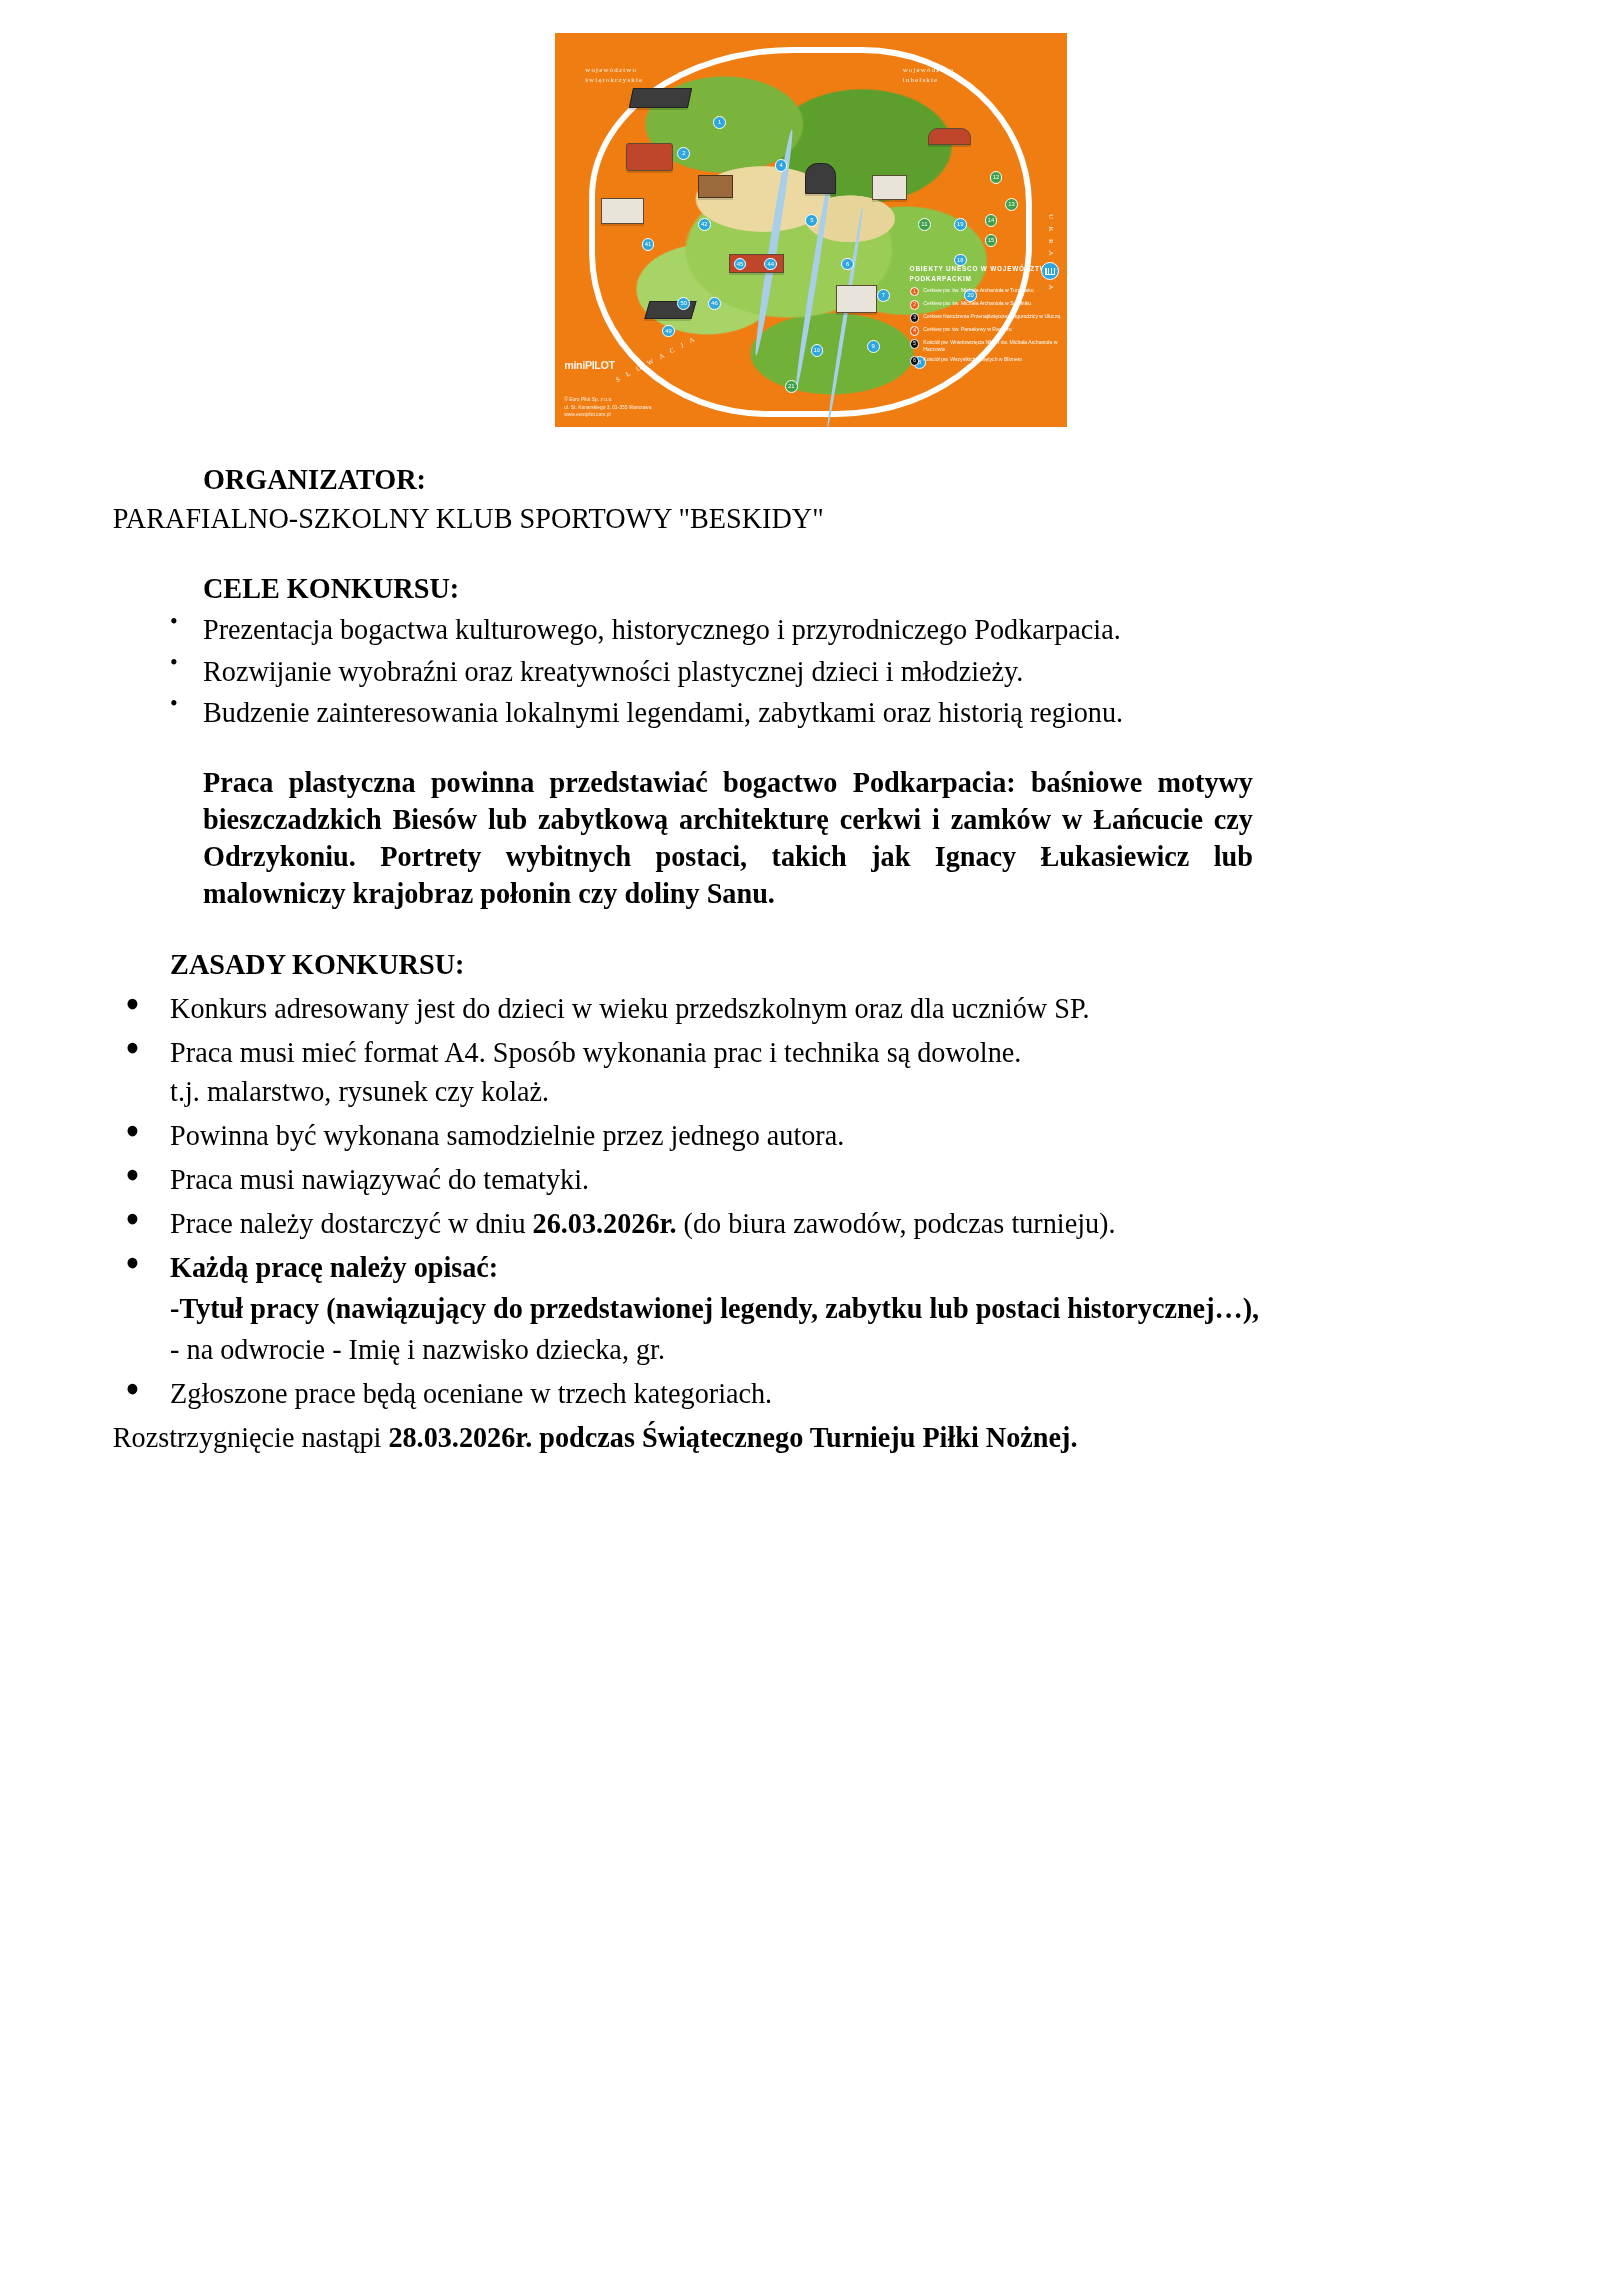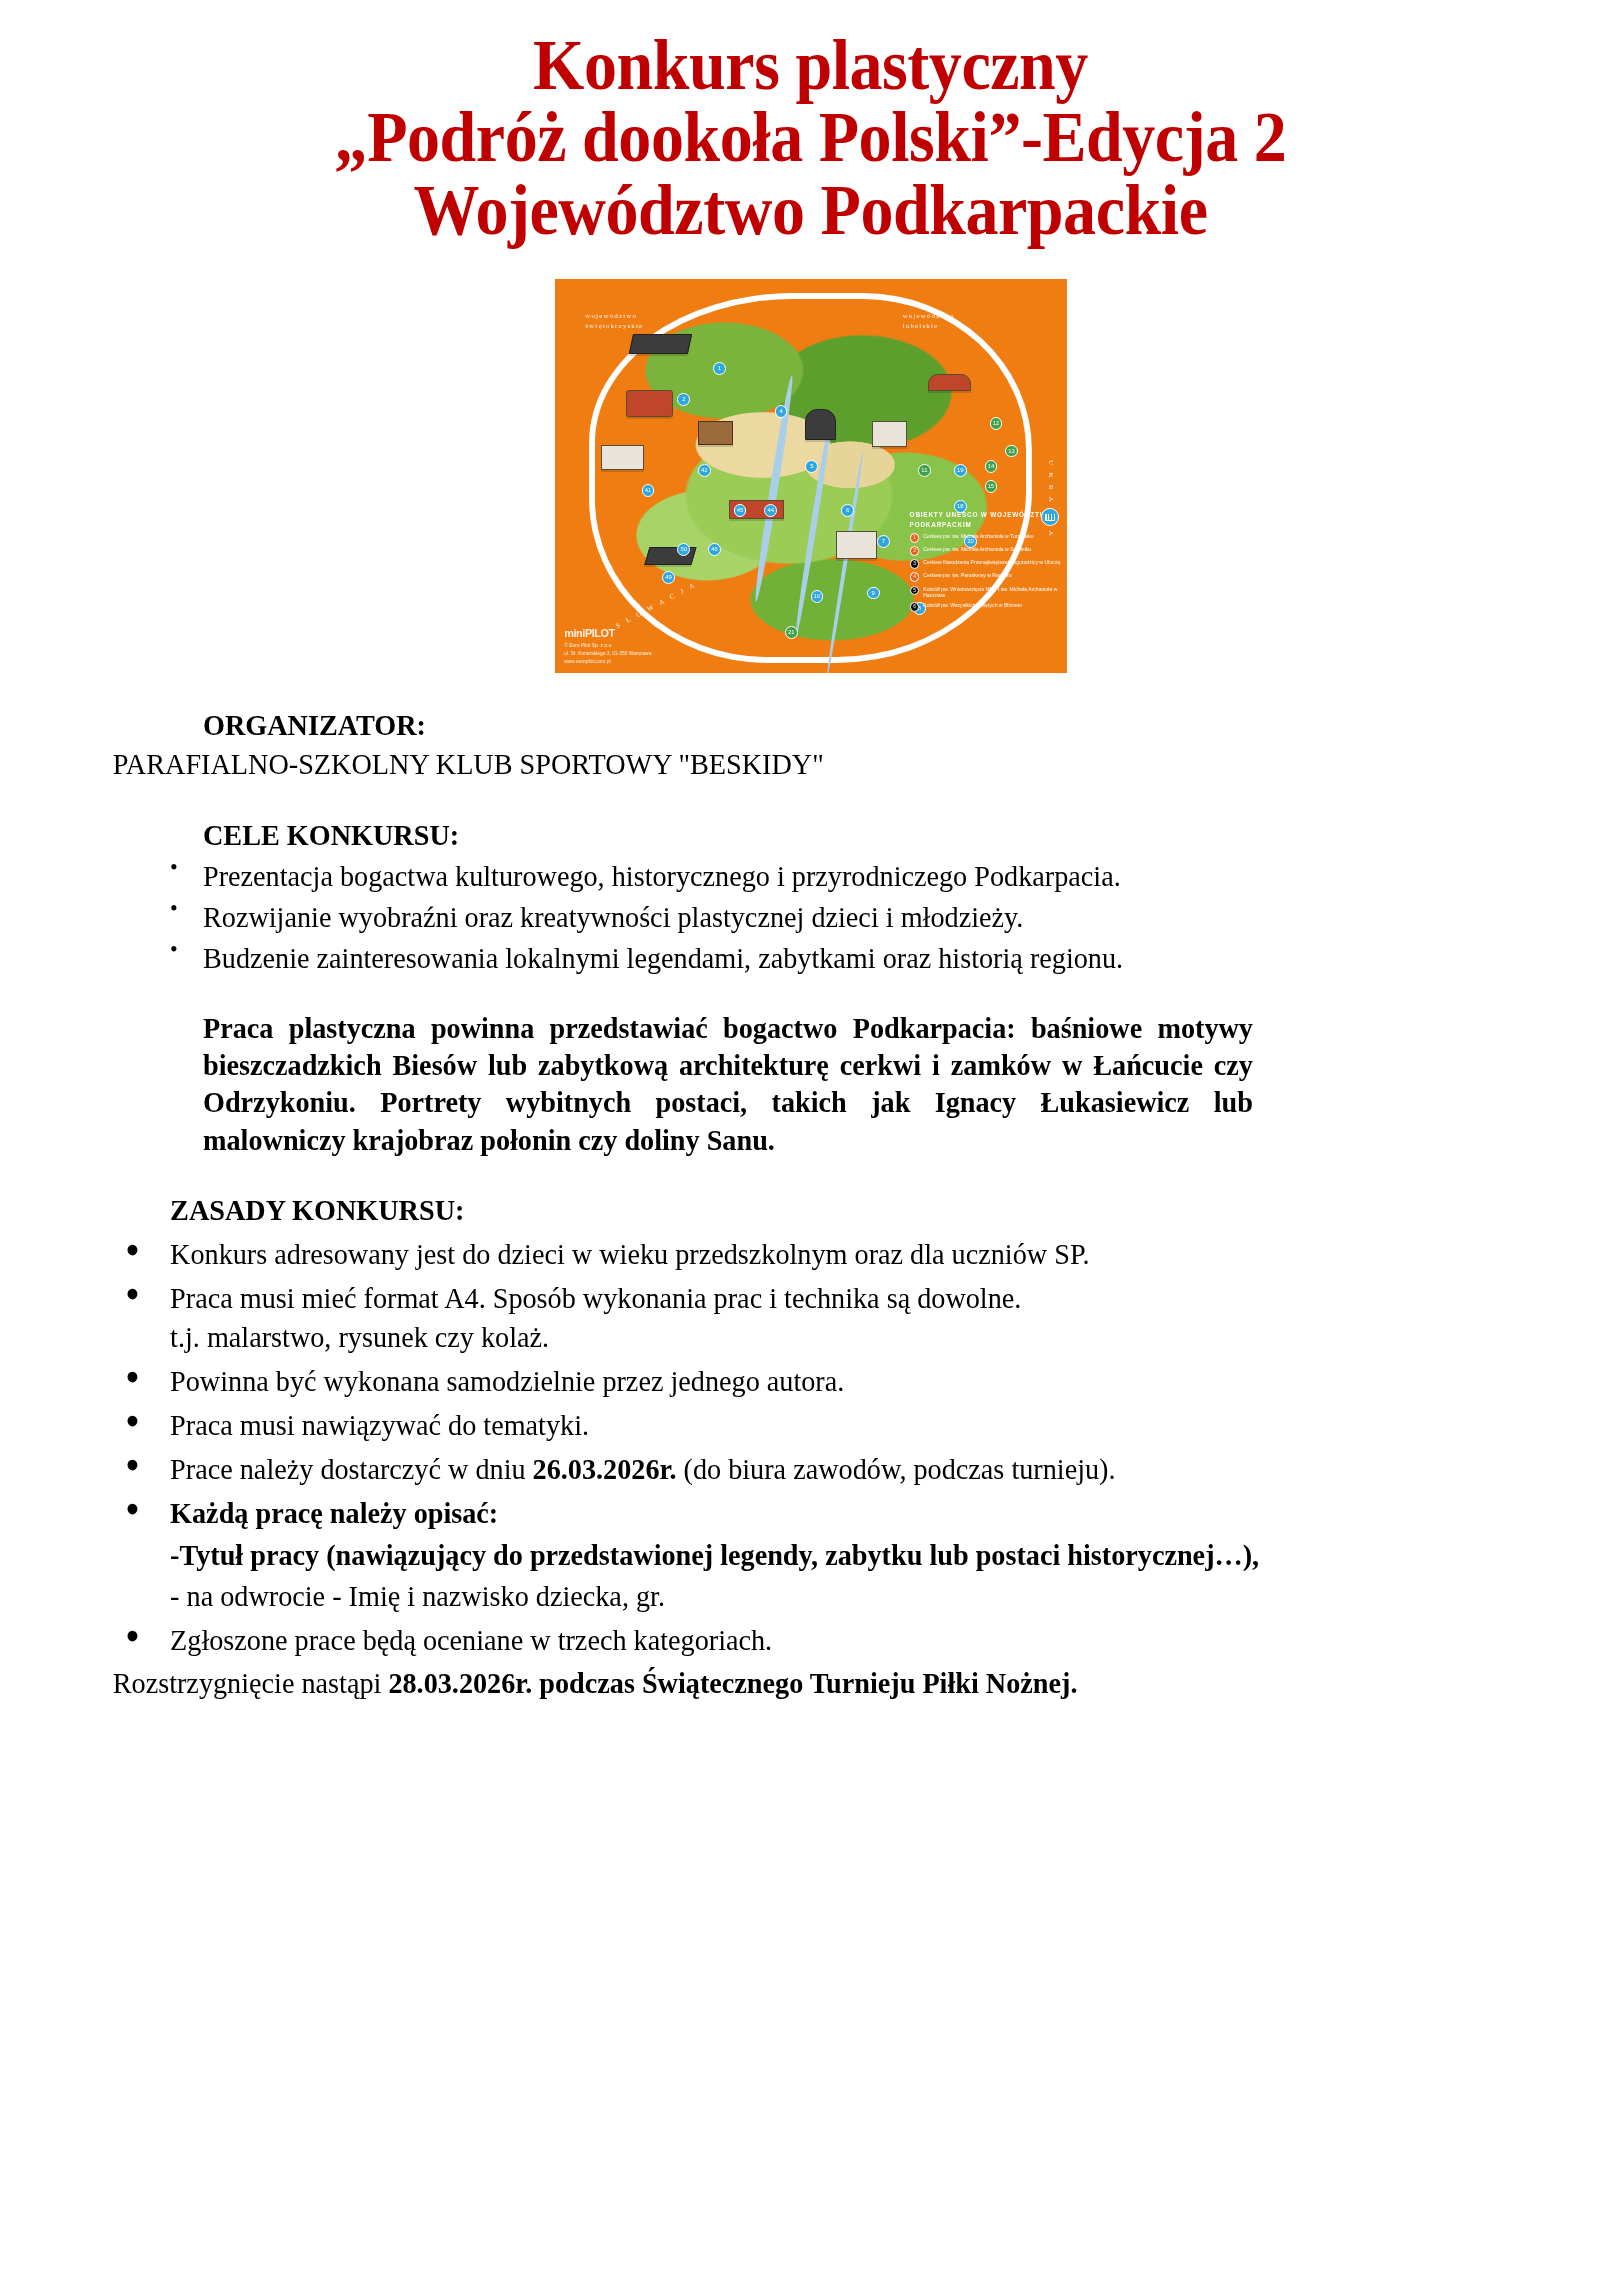--- a/index.html
+++ b/index.html
@@ -192,21 +192,21 @@
     color: #ffffff;
     font-size: 4.9px;
     line-height: 1.6;
     font-family: "Liberation Sans", sans-serif;
     opacity: 0.9;
   }
   .map-logo {
     font-size: 10.8px;
     font-weight: bold;
     letter-spacing: -0.4px;
-    margin-bottom: 0;
+    margin-bottom: 21px;
   }
 
   
   .body-text {
     margin: 0 auto;
     width: 1425px;
     padding-left: 15.7px;
     box-sizing: border-box;
     font-size: 30px;
     line-height: 1.24;
@@ -265,25 +265,20 @@
   }
   .closing {
     margin-top: 5.9px;
   }
 </style>
 </head>
 <body>
 
 <div class="page">
 
-  <div class="title-block">
-    <div class="title-line">Konkurs plastyczny</div>
-    <div class="title-line">„Podróż dookoła Polski”-Edycja 2</div>
-    <div class="title-line">Województwo Podkarpackie</div>
-  </div>
 
   <div class="map-wrap">
     <div class="map">
       <div class="land"></div>
       <div class="river"></div>
 
       <div class="map-label lbl-swietokrzyskie">województwo<br>świętokrzyskie</div>
       <div class="map-label lbl-lubelskie">województwo<br>lubelskie</div>
       <div class="map-label lbl-ukraina">U K R A I N A</div>
       <div class="map-label lbl-slowacja">S Ł O W A C J A</div>

